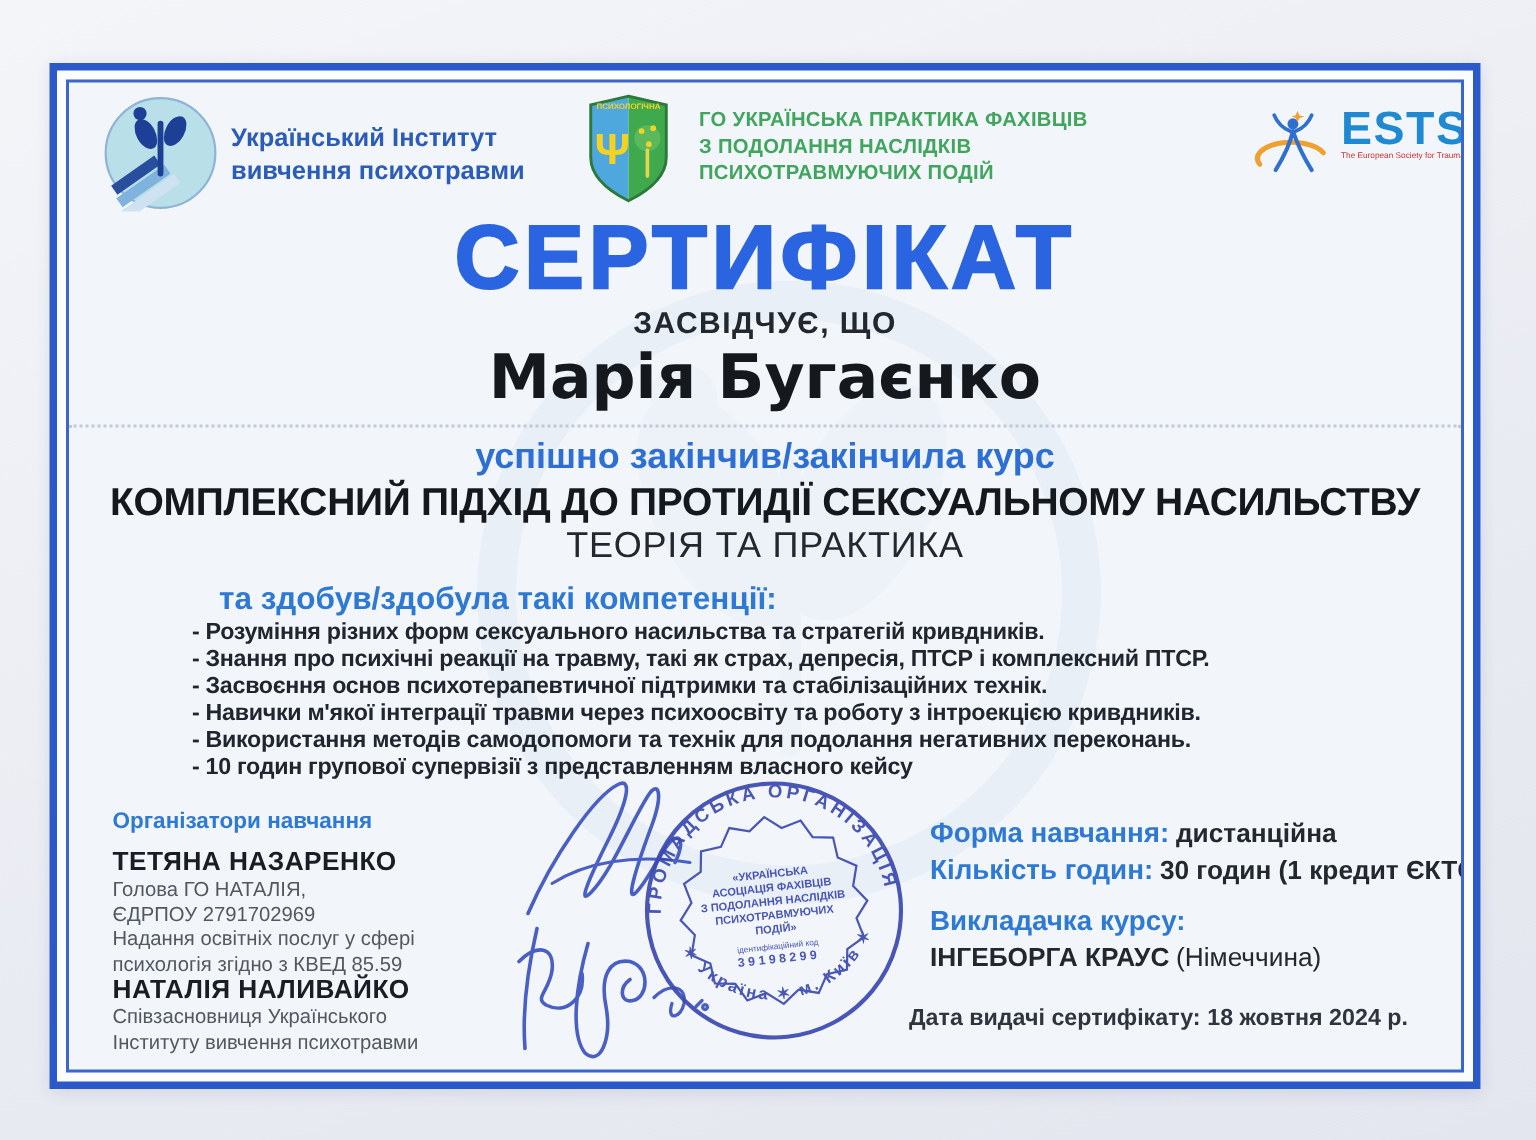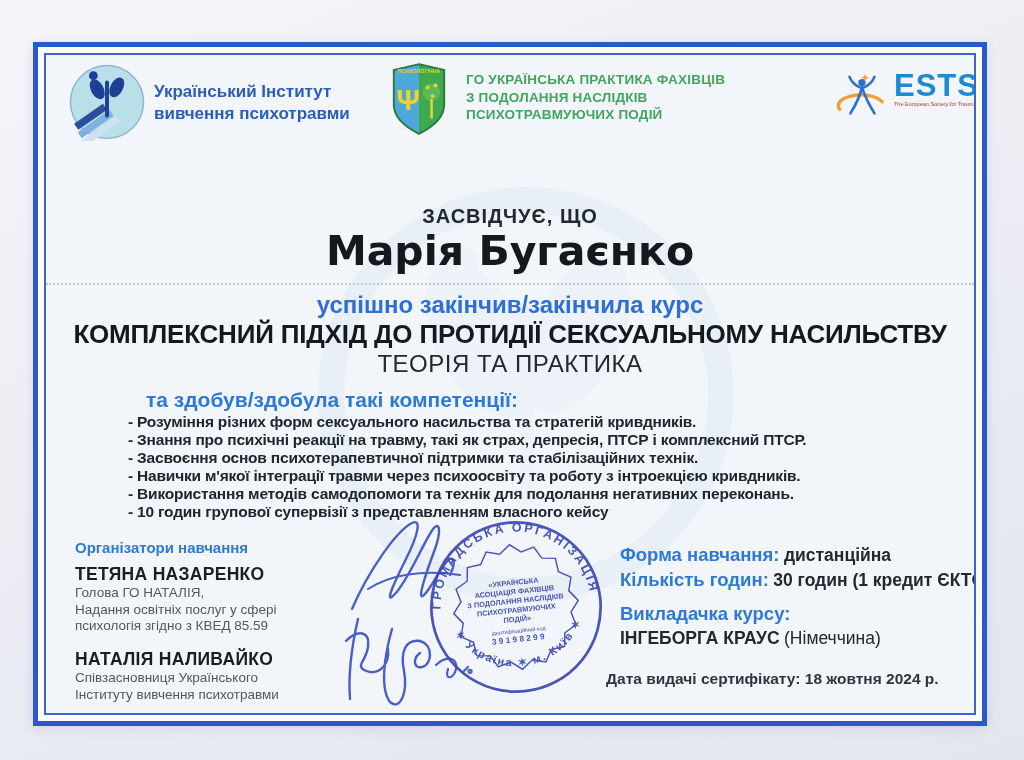--- a/index.html
+++ b/index.html
@@ -125,20 +125,21 @@
         <path d="M29,17 C24,15 20,11 18,6 M33,17 C38,15 42,11 44,6" fill="none" stroke="#2e6fd0" stroke-width="2.6" stroke-linecap="round"></path>
         <path d="M31,17 C29,26 24,36 19,44 M31,17 C34,26 39,36 44,44" fill="none" stroke="#2e6fd0" stroke-width="2.8" stroke-linecap="round"></path>
         <path d="M34,3 l1.6,3.2 L39,7 l-3.4,1 L34,11 l-1,-3 l-3,-1.2 l3,-0.8 Z" fill="#f0a030"></path>
       </svg>
       <div class="estss-text">
         <div class="estss-acronym">ESTSS</div>
         <div class="estss-tagline">The European Society for Traumatic Stress Studies</div>
       </div>
     </div>
 
+    <div class="abs ctr title">СЕРТИФІКАТ</div>
     <div class="abs ctr certifies">ЗАСВІДЧУЄ, ЩО</div>
     <div class="abs ctr recipient">Марія Бугаєнко</div>
     <div class="abs dotline"></div>
     <div class="abs ctr completed">успішно закінчив/закінчила курс</div>
     <div class="abs ctr course-subtitle">ТЕОРІЯ ТА ПРАКТИКА</div>
     <div class="abs ctr course-title">КОМПЛЕКСНИЙ ПІДХІД ДО ПРОТИДІЇ СЕКСУАЛЬНОМУ НАСИЛЬСТВУ</div>
 
     <div class="abs comp-heading">та здобув/здобула такі компетенції:</div>
     <div class="abs comp-list">
         <div class="comp-item">- Розуміння різних форм сексуального насильства та стратегій кривдників.</div>
@@ -146,20 +147,21 @@
         <div class="comp-item">- Засвоєння основ психотерапевтичної підтримки та стабілізаційних технік.</div>
         <div class="comp-item">- Навички м'якої інтеграції травми через психоосвіту та роботу з інтроекцією кривдників.</div>
         <div class="comp-item">- Використання методів самодопомоги та технік для подолання негативних переконань.</div>
         <div class="comp-item">- 10 годин групової супервізії з представленням власного кейсу</div>
       </div>
 
     <div class="abs org-heading">Організатори навчання</div>
     <div class="abs org1-name">ТЕТЯНА НАЗАРЕНКО</div>
     <div class="abs org1-lines">
         <div class="org-line">Голова ГО НАТАЛІЯ,</div>
+        <div class="org-line">ЄДРПОУ 2791702969</div>
         <div class="org-line">Надання освітніх послуг у сфері</div>
         <div class="org-line">психологія згідно з КВЕД 85.59</div>
       </div>
     <div class="abs org2-name">НАТАЛІЯ НАЛИВАЙКО</div>
     <div class="abs org2-lines">
         <div class="org-line">Співзасновниця Українського</div>
         <div class="org-line">Інституту вивчення психотравми</div>
       </div>
 
     <svg class="abs sig1" width="150" height="105" viewBox="0 0 150 105">

